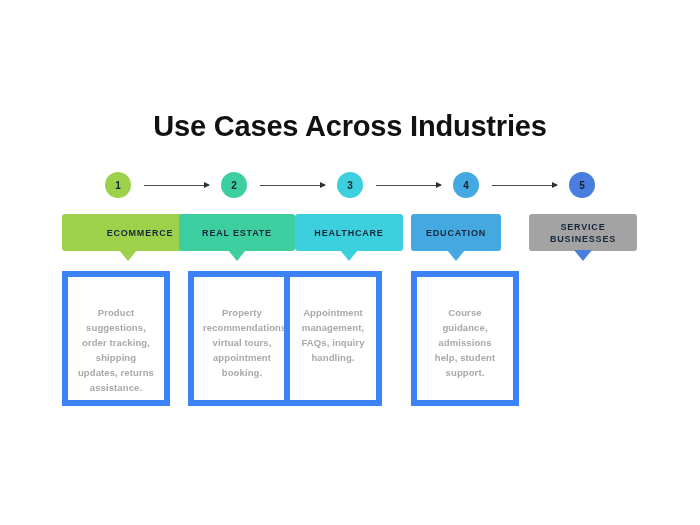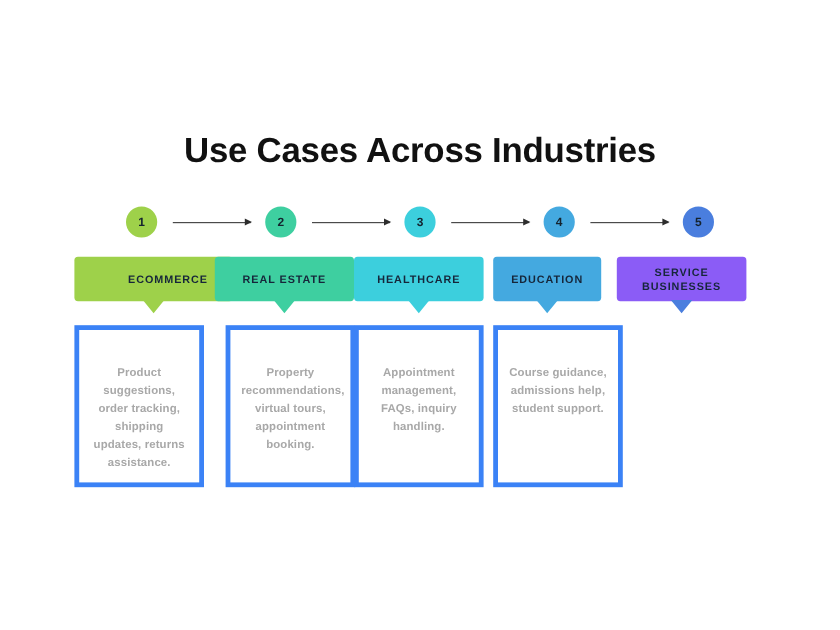--- a/index.html
+++ b/index.html
@@ -112,21 +112,21 @@
     border-right: 9px solid transparent;
     border-top: 11px solid currentColor;
   }
 
   
   .desc-card {
     position: absolute;
     top: 271px;
     height: 135px;
     background: #ffffff;
-    border: 4px solid #3b82f6;
+    border: 6px solid #3b82f6;
     box-sizing: border-box;
   }
   .desc-card .desc-text {
     position: absolute;
     top: 28px;
     left: 9px;
     right: 9px;
     text-align: center;
     font-size: 9.5px;
     font-weight: bold;
@@ -191,34 +191,34 @@
   <div class="label-bar" style="left:295px;width:108px;background:#3ccfdd;color:#3ccfdd;text-align:right;">
     <span class="bar-text">HEALTHCARE</span>
     <span class="pointer"></span>
   </div>
 
   <div class="label-bar" style="left:411px;width:90px;background:#44a9e0;color:#44a9e0;">
     <span class="bar-text">EDUCATION</span>
     <span class="pointer"></span>
   </div>
 
-  <div class="label-bar" style="left:514px;width:108px;background:#8b5cf6;color:#4a7ede;">
+  <div class="label-bar" style="left:529px;width:108px;background:#a3a3a3;color:#4a7ede;">
     <span class="bar-text">SERVICE BUSINESSES</span>
     <span class="pointer"></span>
   </div>
 
   <div class="desc-card" style="left:62px;width:108px;">
     <div class="desc-text">Product suggestions, order tracking, shipping updates, returns assistance.</div>
   </div>
 
   <div class="desc-card" style="left:188px;width:108px;">
     <div class="desc-text">Property recommendations, virtual tours, appointment booking.</div>
   </div>
 
-  <div class="desc-card" style="left:295px;width:108px;">
+  <div class="desc-card" style="left:284px;width:98px;">
     <div class="desc-text">Appointment management, FAQs, inquiry handling.</div>
   </div>
 
   <div class="desc-card" style="left:411px;width:108px;">
     <div class="desc-text">Course guidance, admissions help, student support.</div>
   </div>
 
 
 </div>
 

